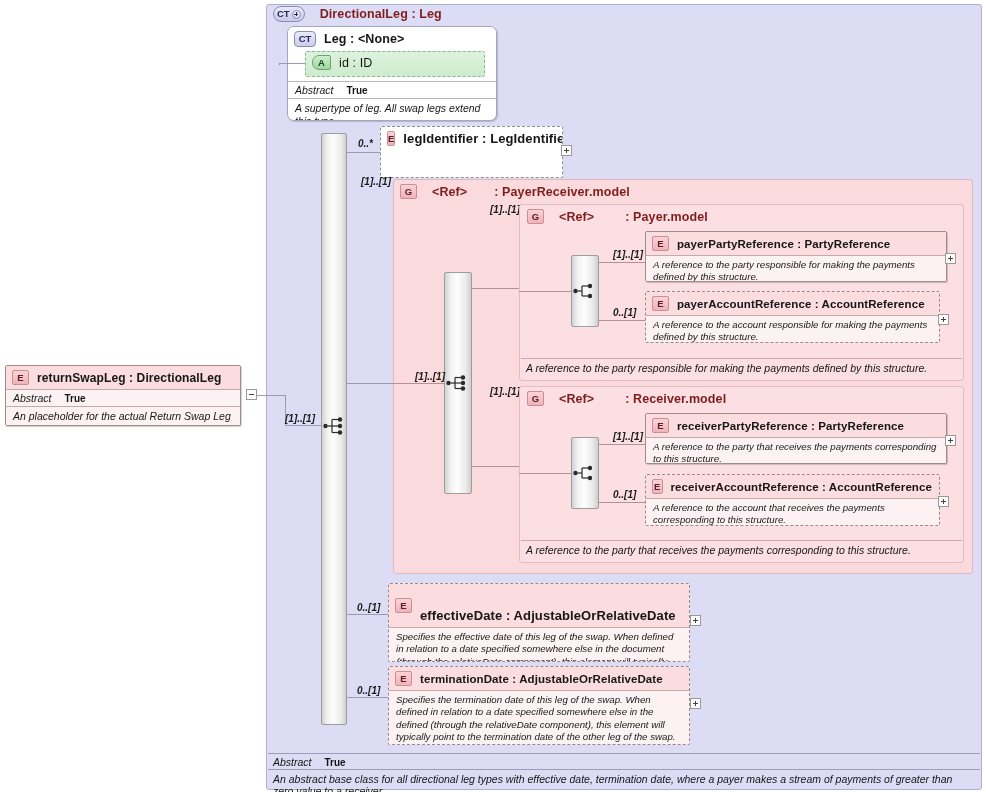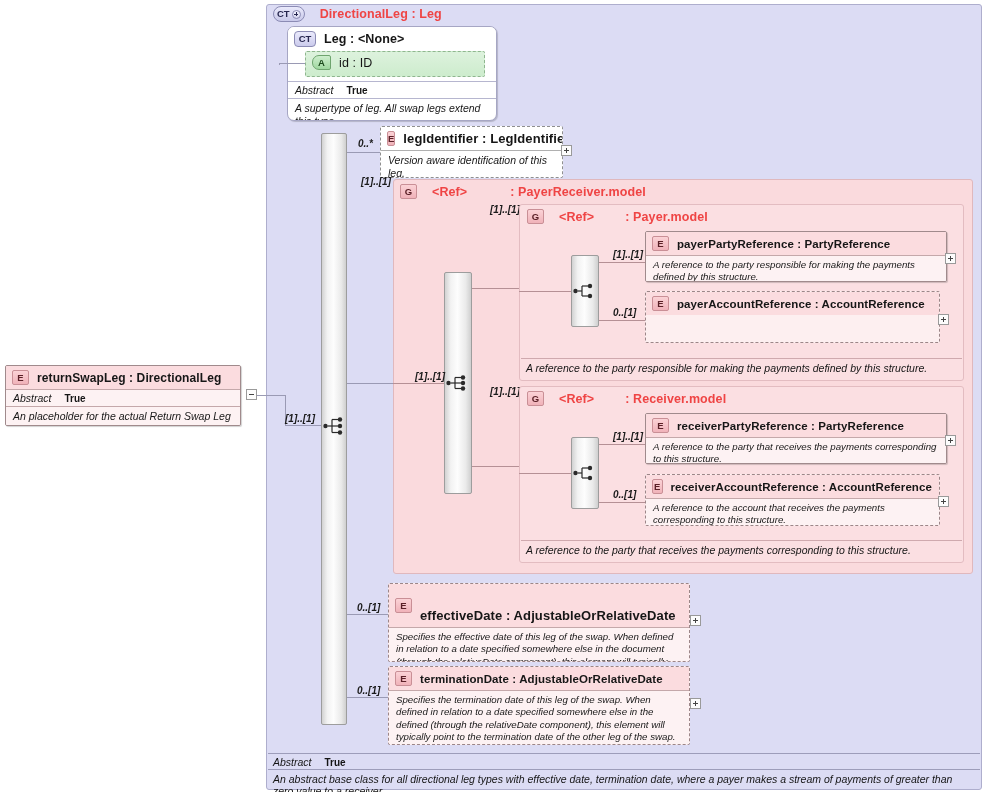--- a/index.html
+++ b/index.html
@@ -39,21 +39,21 @@
   .hdr {
     position: absolute;
     display: flex;
     align-items: center;
     gap: 7px;
     white-space: nowrap;
   }
   .hdr .title {
     font-size: 12.5px;
     font-weight: bold;
-    color: #ef4444;
+    color: #7f1d1d;
     letter-spacing: .1px;
     padding-left: 8px;
   }
 
   
   .chip {
     display: inline-flex;
     align-items: center;
     justify-content: center;
     font-size: 9.5px;
@@ -324,33 +324,32 @@
   <div class="line h" style="left:285px; top:425px; width:36px;"></div>
   <div class="card" style="left:285px; top:413px;">[1]..[1]</div>
 
   <div class="line h" style="left:347px; top:152px; width:41px;"></div>
   <div class="card" style="left:358px; top:138px;">0..*</div>
   <div class="ebox dashed" style="left:380px; top:126px; width:183px; height:52px;">
     <div class="ehead">
       <span class="chip chip-e">E</span>
       <span class="ename" style="font-size:13px;">legIdentifier : LegIdentifier</span>
     </div>
-    <div class="edoc">Version aware identification of this leg.</div>
   </div>
   <div class="tbox plus" style="left:561px; top:145px;"></div>
 
   <div class="line h" style="left:347px; top:383px; width:46px;"></div>
   <div class="card" style="left:361px; top:176px;">[1]..[1]</div>
 
   <div class="panel panel-pink" style="left:393px; top:179px; width:580px; height:395px;"></div>
 
   <div class="hdr" style="left:400px; top:184px;">
     <span class="chip chip-g">G</span>
     <span class="title" style="font-weight:bold;">&lt;Ref&gt;</span>
-    <span class="title" style="margin-left:28px;">: PayerReceiver.model</span>
+    <span class="title" style="margin-left:12px;">: PayerReceiver.model</span>
   </div>
 
   <div class="seqbar" style="left:444px; top:272px; width:28px; height:222px;"></div>
   <svg class="seqglyph" style="left:446px; top:373px; width:24px; height:20px;" viewBox="0 0 24 20">
     <circle cx="2.5" cy="10" r="2.2" fill="#2a2a2a"></circle>
     <line x1="4.5" y1="10" x2="9" y2="10" stroke="#2a2a2a" stroke-width="1.2"></line>
     <line x1="9" y1="4.5" x2="9" y2="15.5" stroke="#2a2a2a" stroke-width="1.2"></line>
     <line x1="9" y1="4.5" x2="15" y2="4.5" stroke="#2a2a2a" stroke-width="1.2"></line>
     <line x1="9" y1="10" x2="15" y2="10" stroke="#2a2a2a" stroke-width="1.2"></line>
     <line x1="9" y1="15.5" x2="15" y2="15.5" stroke="#2a2a2a" stroke-width="1.2"></line>
@@ -396,20 +395,21 @@
   </div>
   <div class="tbox plus" style="left:945px; top:253px;"></div>
 
   <div class="line h pk" style="left:599px; top:320px; width:46px;"></div>
   <div class="card" style="left:613px; top:307px;">0..[1]</div>
   <div class="ebox pink dashed" style="left:645px; top:291px; width:295px; height:52px;">
     <div class="ehead">
       <span class="chip chip-e">E</span>
       <span class="ename" style="font-size:11.5px;">payerAccountReference : AccountReference</span>
     </div>
+    <div class="edoc" style="font-size:9.7px;">A reference to the account responsible for making the payments defined by this structure.</div>
   </div>
   <div class="tbox plus" style="left:938px; top:314px;"></div>
 
   <div class="frame-foot pinkfoot" style="left:521px; top:358px; width:441px;">
     <div class="row2">A reference to the party responsible for making the payments defined by this structure.</div>
   </div>
 
   <div class="panel panel-pink-lite" style="left:519px; top:386px; width:445px; height:177px;"></div>
   <div class="hdr" style="left:527px; top:391px;">
     <span class="chip chip-g">G</span>

